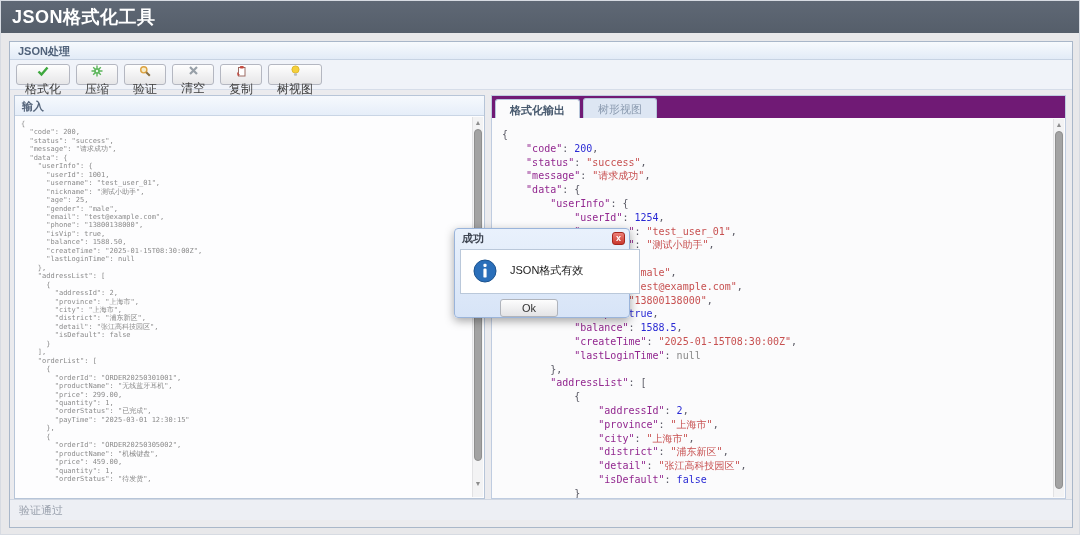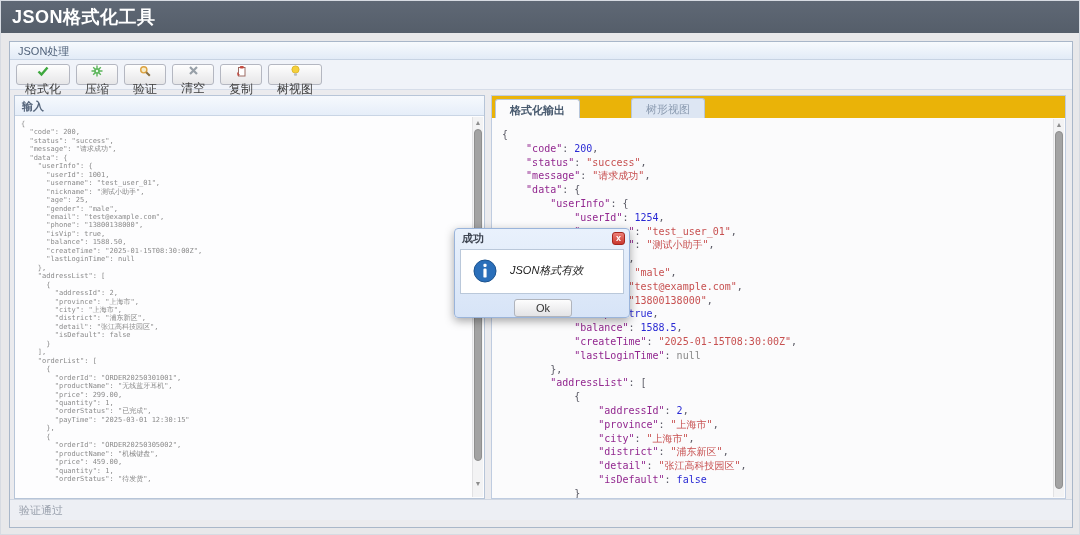--- a/index.html
+++ b/index.html
@@ -10,41 +10,41 @@
   
   .titlebar { position:absolute; left:0; top:0; width:1080px; height:32px;
     background:linear-gradient(#5f6875,#555e6a); color:#fff; font-size:18px; font-weight:bold;
     line-height:32px; padding-left:11px; letter-spacing:.5px; }
 
   
   .outer { position:absolute; left:8px; top:40px; width:1064px; height:487px;
     background:#ebebee; border:1px solid #a9b7c9; }
   .panel-header { position:absolute; left:0; top:0; width:100%; height:18px;
     background:linear-gradient(#f7fafd,#e2ebf7); border-bottom:1px solid #c7d3e3;
-    font-size:11px; font-weight:normal; color:#50627a; line-height:18px; padding-left:8px; }
+    font-size:11px; font-weight:bold; color:#50627a; line-height:18px; padding-left:8px; }
   .toolbar { position:absolute; left:0; top:18px; width:100%; height:30px;
     background:#f0f3f9; border-bottom:1px solid #d6dde9; display:flex; align-items:center; padding-left:6px; }
   .tb-btn { display:inline-flex; align-items:center; gap:4px; height:21px; padding:0 8px; margin-right:6px;
     background:linear-gradient(#fefefe,#e6e6e8); border:1px solid #b4b7c1; border-radius:3px;
     font-size:12px; color:#404040; cursor:pointer;flex-direction:column; }
   .tb-btn svg { display:block; }
 
   
   .left-panel { position:absolute; left:4px; top:53px; width:471px; height:404px;
     border:1px solid #b7c5d8; background:#fdfdfe; }
   .sub-header { height:20px; background:linear-gradient(#f6f9fd,#e6eef9); border-bottom:1px solid #c9d5e5;
     font-size:11px; font-weight:bold; color:#55657b; line-height:20px; padding-left:7px; }
   .left-body { position:absolute; left:0; top:20px; right:0; bottom:0; background:#fdfdfe; overflow:hidden; }
   .input-pre { font-family:"DejaVu Sans Mono","Liberation Mono",monospace; font-size:7px; line-height:8.45px;
     color:#8b8b8b; white-space:pre; padding:4px 0 0 6px; letter-spacing:0; }
 
   
   .right-panel { position:absolute; left:481px; top:53px; width:575px; height:404px; }
-  .tabstrip { position:absolute; left:0; top:0; width:100%; height:25px; background:#eab308;
-    border:1px solid #bfcce0; border-bottom:1px solid #b7c6da; display:flex; align-items:flex-end; padding-left:3px;gap:48px; }
+  .tabstrip { position:absolute; left:0; top:0; width:100%; height:25px; background:#701a75;
+    border:1px solid #bfcce0; border-bottom:1px solid #b7c6da; display:flex; align-items:flex-end; padding-left:3px; }
   .tab { height:21px; line-height:20px; padding:0 14px; font-size:11px; border:1px solid #b7c6da;
     border-bottom:none; border-radius:3px 3px 0 0; margin-right:3px; cursor:pointer; }
   .tab.active { background:#fbfbfc; font-weight:bold; color:#47596e; position:relative; top:1px; }
   .tab.inactive { background:#dde6f3; color:#8b9bb0; }
   .right-body { position:absolute; left:0; top:23px; right:0; bottom:0; background:#fbfbfc;
     border:1px solid #bfcce0; border-top:none; overflow:hidden; }
   .output-pre { font-family:"DejaVu Sans Mono","Liberation Mono",monospace; font-size:10px; line-height:13.8px;
     color:#5b5b66; white-space:pre; padding:10px 0 0 10px; }
   .tok-key { color:#92278f; }
   .tok-str { color:#c75050; }
@@ -63,25 +63,25 @@
     background:#edeff4; border-top:1px solid #d0d7e2; font-size:11px; color:#9aa1ad; line-height:21px; padding-left:9px; }
 
   
   .dialog { position:absolute; left:453px; top:227px; width:176px; height:90px;
     background:linear-gradient(#e9f1fc,#d7e4f7); border:1px solid #9ab4da; border-radius:4px;
     box-shadow:0 3px 10px rgba(0,0,0,.35);padding-left:17px; }
   .dialog-title { position:absolute; left:7px; top:2px; font-size:11px; font-weight:bold; color:#3e4552; line-height:15px; }
   .dialog-close { position:absolute; right:4px; top:3px; width:13px; height:13px; border-radius:3px;
     background:linear-gradient(#ee8078,#c8382e); border:1px solid #a5261d; color:#fff; font-size:9px;
     line-height:11px; text-align:center; font-weight:bold; cursor:pointer; }
-  .dialog-msgbox { position:absolute; left:5px; top:20px; width:164px; height:45px; background:#ffffff;
-    border:1px solid #bac8da; display:flex; align-items:flex-start;font-style:italic; }
+  .dialog-msgbox { position:absolute; left:5px; top:20px; width:180px; height:45px; background:#ffffff;
+    border:1px solid #bac8da; display:flex; align-items:flex-start; }
   .dialog-info { margin:9px 0 0 12px; }
   .dialog-text { margin:13px 0 0 13px; font-size:11px; color:#222222; }
-  .dialog-ok { position:absolute; left:59px; top:70px; width:58px; height:18px;
+  .dialog-ok { position:absolute; left:45px; top:70px; width:58px; height:18px;
     background:linear-gradient(#fdfdfd,#e3e3e5); border:1px solid #b0b4bc; border-radius:3px;
     font-size:11px; color:#333; text-align:center; line-height:16px; cursor:pointer; }
 
   
   .watermark { position:absolute; left:745px; top:466px; display:flex; align-items:center; gap:9px; pointer-events:none; }
   .watermark-text { font-size:30px; color:#a2a2a2; letter-spacing:1px; white-space:nowrap; }
 </style>
 </head>
 <body>
 

